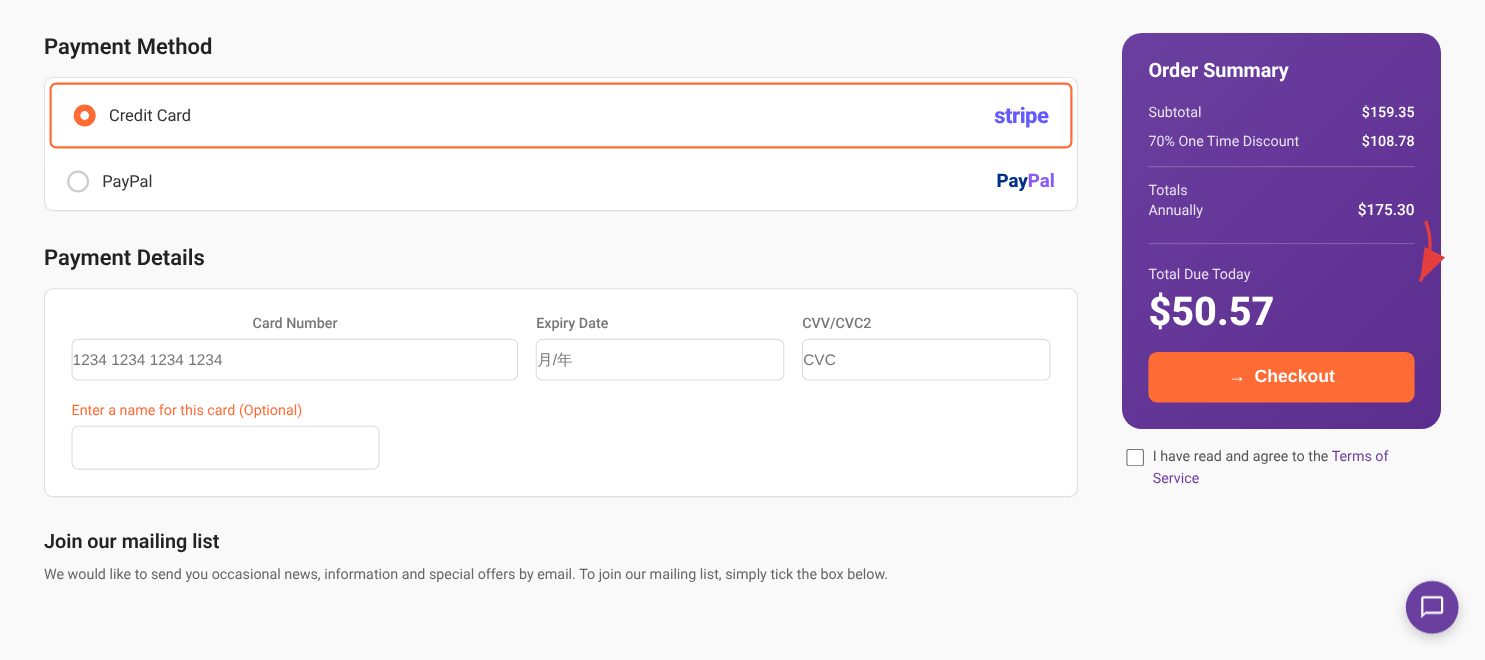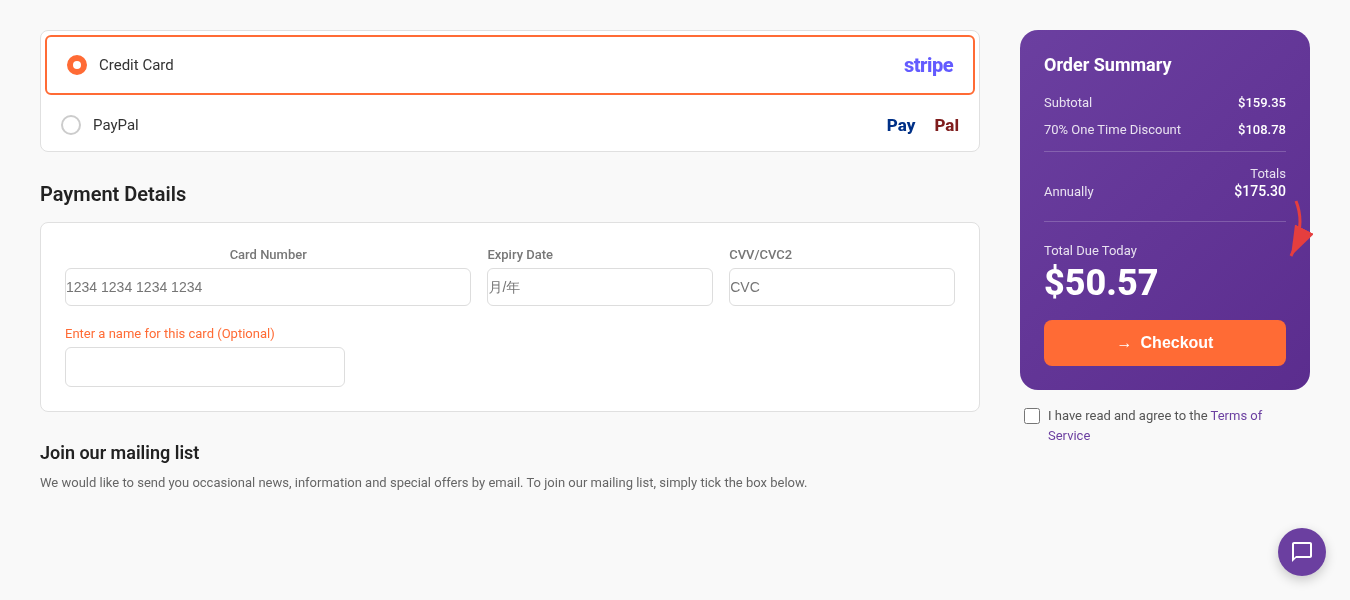--- a/index.html
+++ b/index.html
@@ -84,22 +84,21 @@
     .stripe-logo {
       font-size: 20px;
       font-weight: 800;
       color: #635bff;
       letter-spacing: -0.5px;
     }
     .paypal-pay {
       color: #003087;
     }
     .paypal-pal {
-      color: #7f1d1d;
-      margin-left: 19px;
+      color: #8b5cf6;
     }
 
     
     .payment-details-box {
       border: 1px solid #e0e0e0;
       border-radius: 8px;
       padding: 24px;
       background: #fff;
       margin-bottom: 30px;
     }
@@ -287,20 +286,21 @@
       fill: #fff;
     }
   </style>
 </head>
 <body>
 
 <div class="page-container">
 
   <div class="main-content">
 
+    <h2 class="section-title">Payment Method</h2>
 
     <div class="payment-methods" style="position:relative;">
 
       <div style="position:absolute; top:-90px; left:460px; pointer-events:none; z-index:10;">
         <svg width="90" height="110" viewBox="0 0 90 110">
           <defs>
             <marker id="arrowhead" markerWidth="10" markerHeight="7" refX="10" refY="3.5" orient="auto">
               <polygon points="0 0, 10 3.5, 0 7" fill="#e53e3e"></polygon>
             </marker>
           </defs>
@@ -364,21 +364,21 @@
         <span class="order-row-value">$159.35</span>
       </div>
 
       <div class="order-row">
         <span class="order-row-label">70% One Time Discount</span>
         <span class="order-row-value">$108.78</span>
       </div>
 
       <hr class="order-divider">
 
-      <div class="totals-section" style="position:relative; padding-bottom: 8px; text-align: right;">
+      <div class="totals-section" style="position:relative; padding-bottom: 8px;">
         <div class="totals-label">Totals</div>
         <div style="display:flex; justify-content:space-between; align-items:center;">
           <span class="totals-sub">Annually</span>
           <span class="order-row-value">$175.30</span>
         </div>
 
         <div style="position:absolute; right:-30px; top:30px; pointer-events:none;">
           <svg width="80" height="80" viewBox="0 0 80 80">
             <defs>
               <marker id="arrowhead2" markerWidth="10" markerHeight="7" refX="10" refY="3.5" orient="auto">

